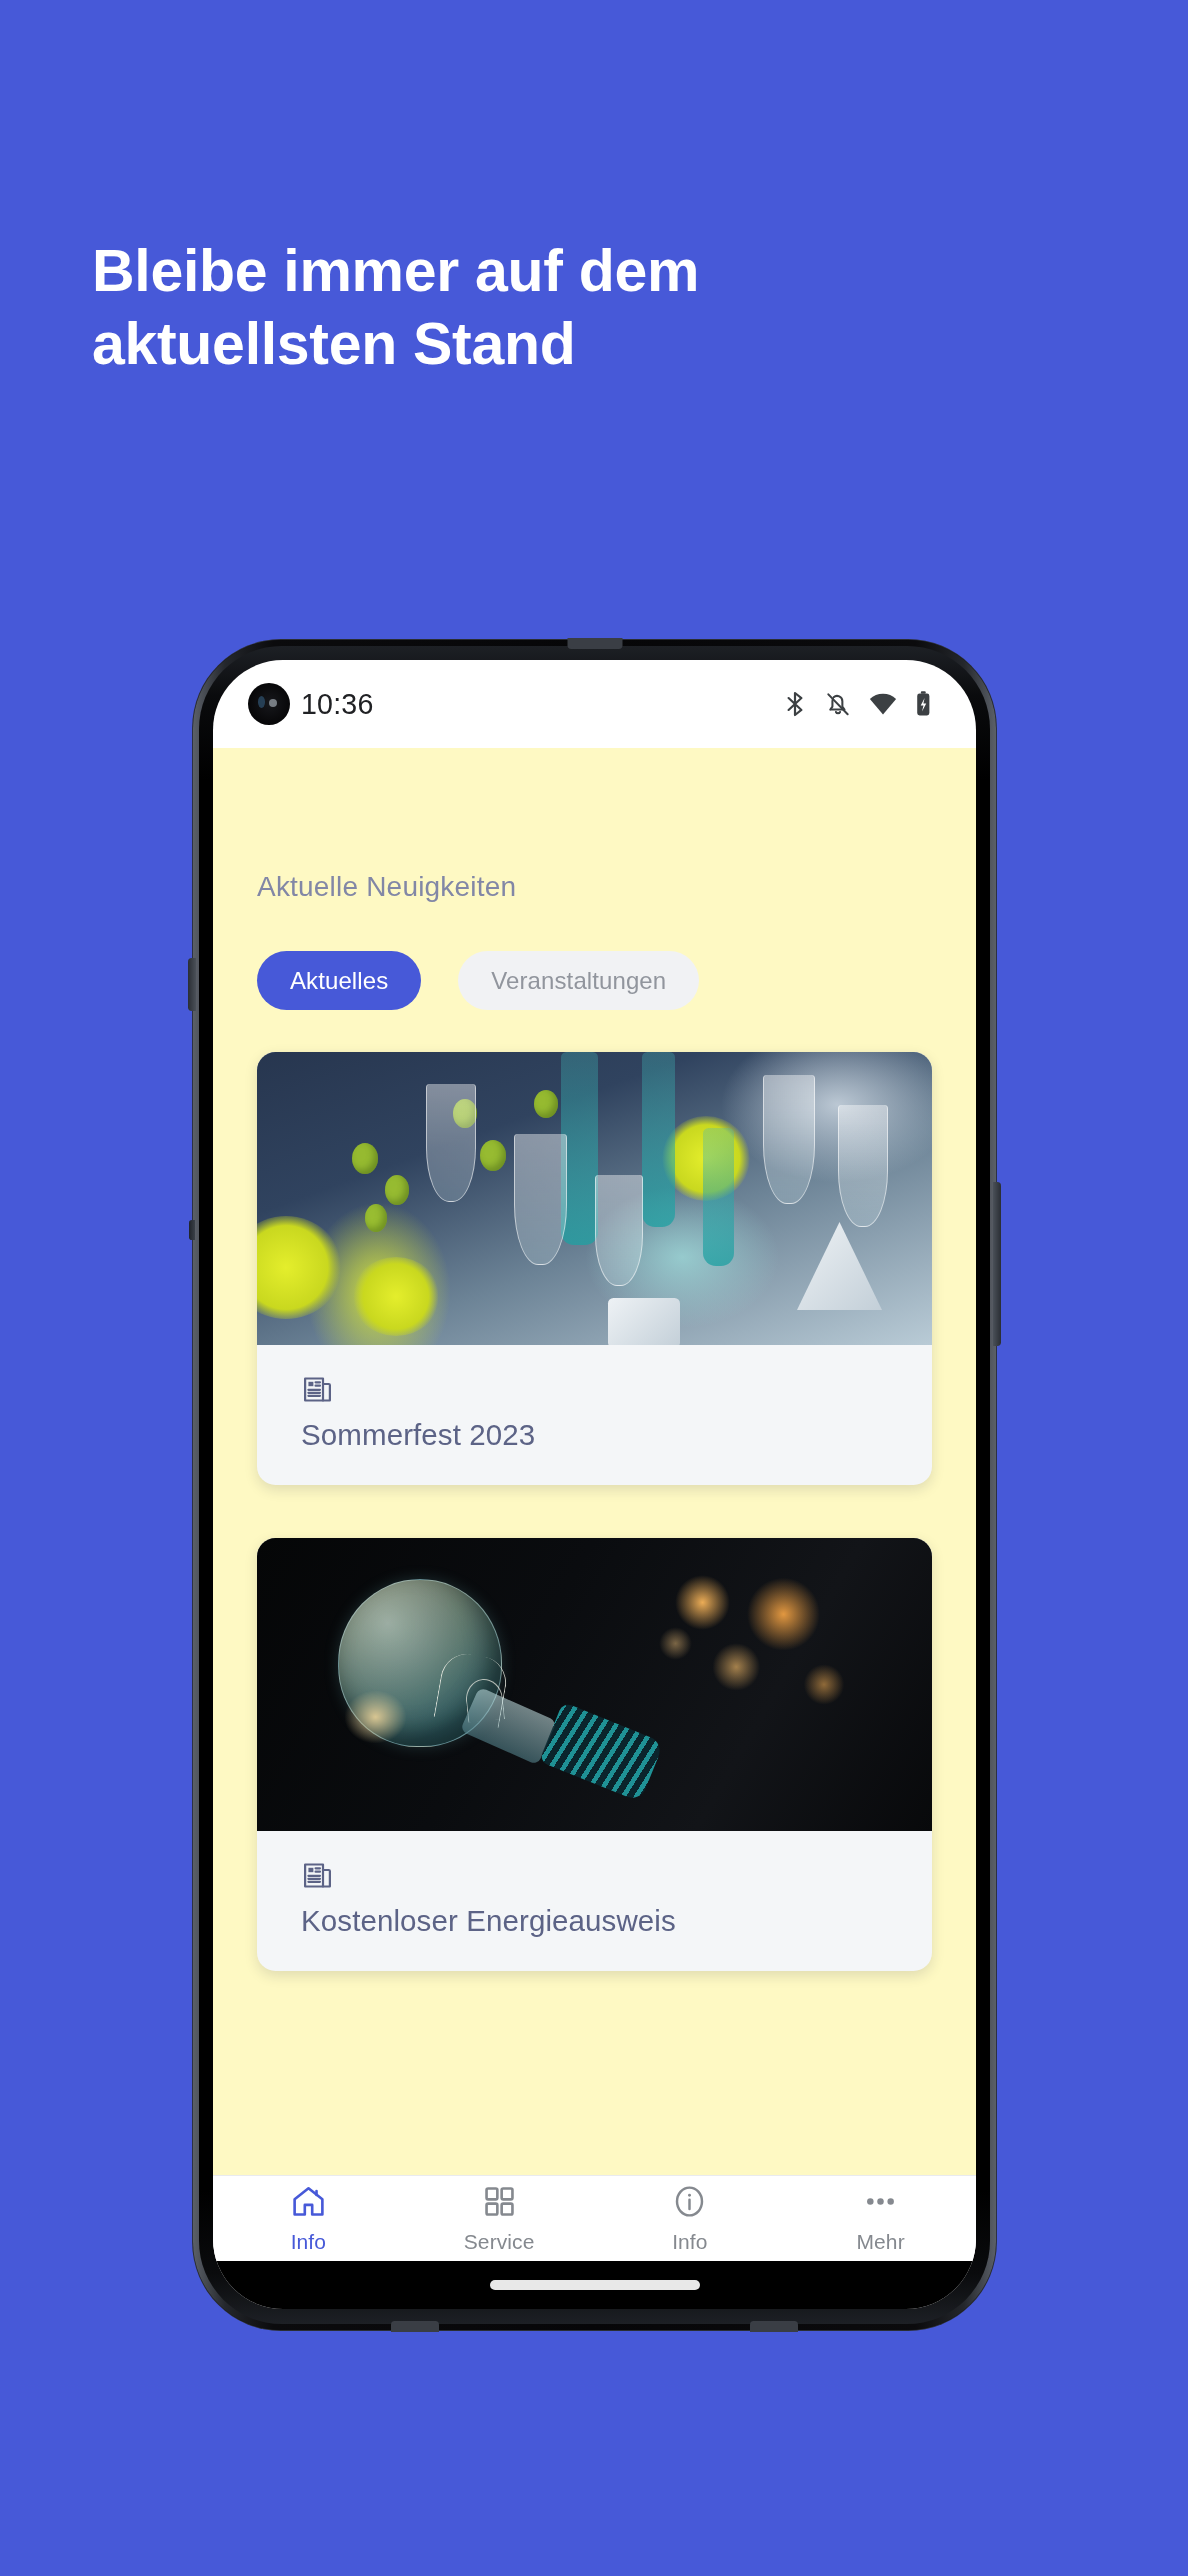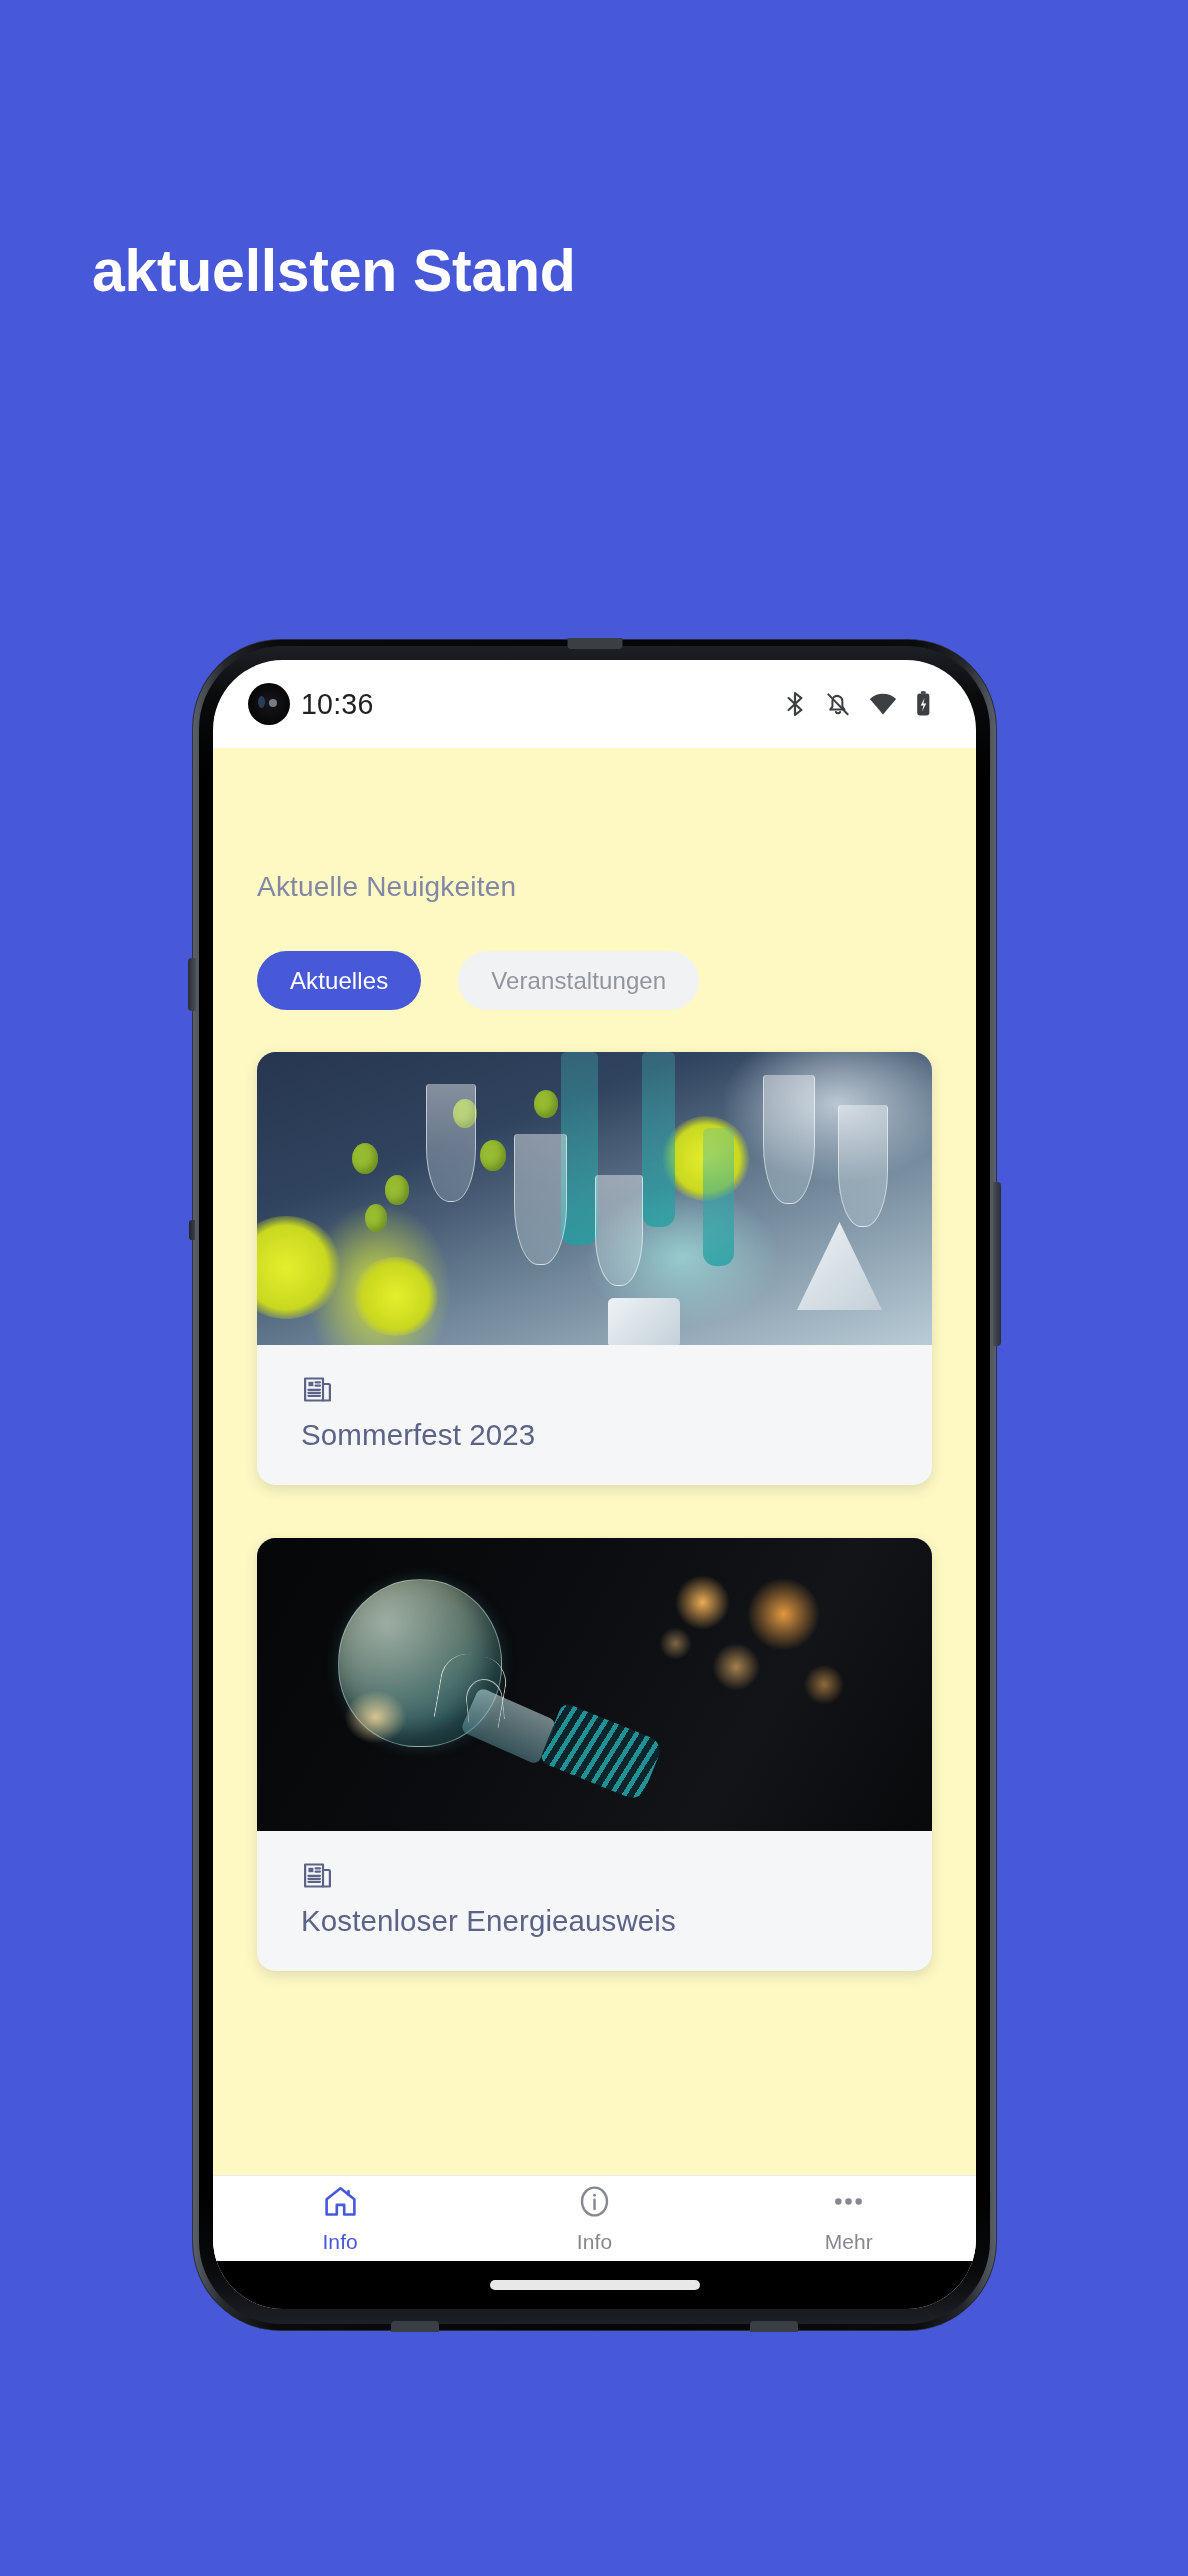--- a/index.html
+++ b/index.html
@@ -324,20 +324,21 @@
   }
   .home-indicator{
     width:210px; height:9.2px; border-radius:5.5px;
     background:#e8e8e8;
   }
 </style>
 </head>
 <body>
 
 <div class="promo">
+  <div class="promo-line">Bleibe immer auf dem</div>
   <div class="promo-line">aktuellsten Stand</div>
 </div>
 
 <div class="device">
 
   <div class="bezel-top-notch"></div>
   <div class="bezel-bot-notch-l"></div>
   <div class="bezel-bot-notch-r"></div>
   <div class="btn-power"></div>
   <div class="btn-vol"></div>
@@ -463,20 +464,31 @@
       <div class="navitem active">
         <span>
           <svg width="37" height="37" viewBox="0 0 24 24" fill="none" stroke="#4759D8" stroke-width="1.7" stroke-linecap="round" stroke-linejoin="round">
             <path d="M3 10.6 L12 3.4 l9 7.2 V20.4 H14.4 v-6.2 H9.6 v6.2 H3 z"></path>
             <path d="M17.2 5.2 v2.6"></path>
           </svg>
         </span>
         <span class="navlabel">Info</span>
       </div>
 
+      <div class="navitem">
+        <span>
+          <svg width="37" height="37" viewBox="0 0 24 24" fill="none" stroke="#85898f" stroke-width="1.7">
+            <rect x="3.6" y="3.6" width="7" height="7" rx="1"></rect>
+            <rect x="13.4" y="3.6" width="7" height="7" rx="1"></rect>
+            <rect x="3.6" y="13.4" width="7" height="7" rx="1"></rect>
+            <rect x="13.4" y="13.4" width="7" height="7" rx="1"></rect>
+          </svg>
+        </span>
+        <span class="navlabel">Service</span>
+      </div>
 
       <div class="navitem">
         <span>
           <svg width="37" height="37" viewBox="0 0 24 24" fill="none" stroke="#85898f" stroke-width="1.6" stroke-linecap="round">
             <ellipse cx="12" cy="12" rx="8.1" ry="9"></ellipse>
             <circle cx="12" cy="7.9" r="0.95" fill="#85898f" stroke="none"></circle>
             <path d="M12 10.9 v6"></path>
           </svg>
         </span>
         <span class="navlabel">Info</span>

